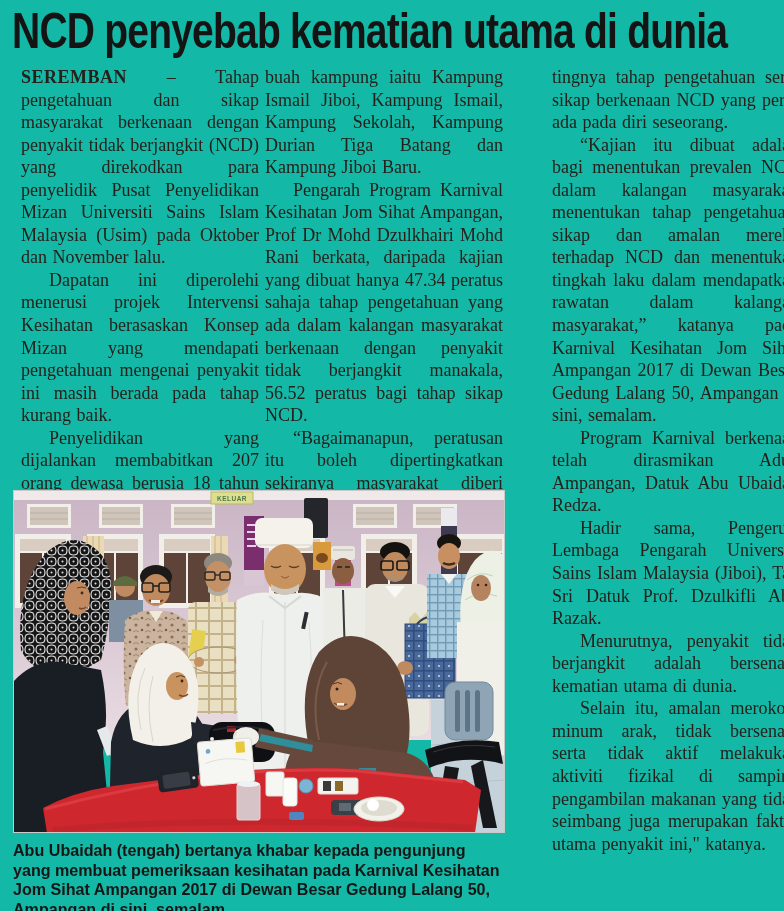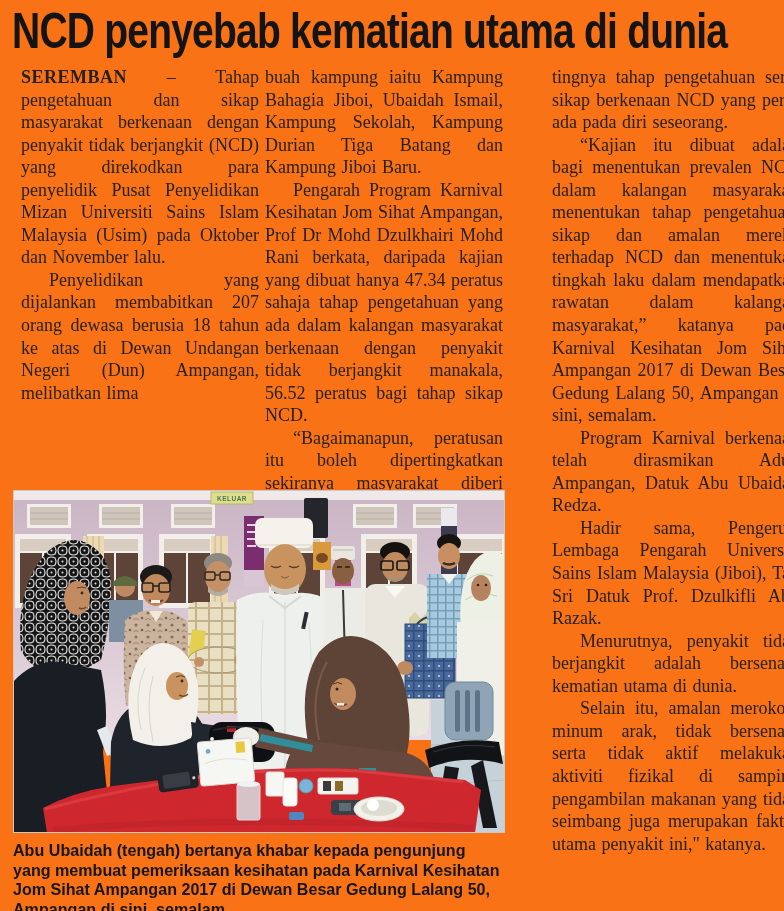--- a/index.html
+++ b/index.html
@@ -1,16 +1,16 @@
 <!DOCTYPE html>
 <html><head>
 <meta charset="utf-8">
 <style>
   html,body{margin:0;padding:0;background:#ffffff;}
-  .page{position:relative;width:784px;height:911px;background:#f97316;overflow:hidden;
+  .page{position:relative;width:784px;height:911px;background:#14b8a6;overflow:hidden;
         font-family:"Liberation Serif",serif;color:#26211b;}
   .headline{position:absolute;left:12px;top:2px;margin:0;white-space:nowrap;
             font-family:"Liberation Sans",sans-serif;font-weight:bold;font-size:50px;
             letter-spacing:-1px;color:#141414;transform:scaleX(0.78);transform-origin:left top;}
   .col{position:absolute;top:66px;text-align:justify;font-size:18px;line-height:22.55px;
        overflow:hidden;word-spacing:1px;}
   .col p{margin:0;}
   .col p.ind{text-indent:28px;}
   #col1{left:13px;width:238px;height:424px;margin-left:8px;}
   #col2{left:265px;width:238px;height:424px;}
@@ -24,25 +24,26 @@
 </style>
 </head>
 <body>
 
 <div class="page">
 
   <h1 class="headline">NCD penyebab kematian utama di dunia</h1>
 
   <div class="col" id="col1">
     <p><strong class="lead">SEREMBAN</strong><span> – Tahap pengetahuan dan sikap masyarakat berkenaan dengan penyakit tidak berjangkit (NCD) yang direkodkan para penyelidik Pusat Penyelidikan Mizan Universiti Sains Islam Malaysia (Usim) pada Oktober dan November lalu.</span></p>
+    <p class="ind">Dapatan ini diperolehi menerusi projek Intervensi Kesihatan berasaskan Konsep Mizan yang mendapati pengetahuan mengenai penyakit ini masih berada pada tahap kurang baik.</p>
     <p class="ind">Penyelidikan yang dijalankan membabitkan 207 orang dewasa berusia 18 tahun ke atas di Dewan Undangan Negeri (Dun) Ampangan, melibatkan lima</p>
   </div>
 
   <div class="col" id="col2">
-    <p>buah kampung iaitu Kampung Bahagia Jiboi, Ubaidah Ismail, Kampung Sekolah, Kampung Durian Tiga Batang dan Kampung Jiboi Baru.</p>
+    <p>buah kampung iaitu Kampung Ismail Jiboi, Kampung Ismail, Kampung Sekolah, Kampung Durian Tiga Batang dan Kampung Jiboi Baru.</p>
     <p class="ind">Pengarah Program Karnival Kesihatan Jom Sihat Ampangan, Prof Dr Mohd Dzulkhairi Mohd Rani berkata, daripada kajian yang dibuat hanya 47.34 peratus sahaja tahap pengetahuan yang ada dalam kalangan masyarakat berkenaan dengan penyakit tidak berjangkit manakala, 56.52 peratus bagi tahap sikap NCD.</p>
     <p class="ind">“Bagaimanapun, peratusan itu boleh dipertingkatkan sekiranya masyarakat diberi pendedahan dan mulai sedar betapa pen-</p>
   </div>
 
   <div class="col" id="col3">
     <p>tingnya tahap pengetahuan serta sikap berkenaan NCD yang perlu ada pada diri seseorang.</p>
     <p class="ind">“Kajian itu dibuat adalah bagi menentukan prevalen NCD dalam kalangan masyarakat, menentukan tahap pengetahuan, sikap dan amalan mereka terhadap NCD dan menentukan tingkah laku dalam mendapatkan rawatan dalam kalangan masyarakat,” katanya pada Karnival Kesihatan Jom Sihat Ampangan 2017 di Dewan Besar Gedung Lalang 50, Ampangan di sini, semalam.</p>
     <p class="ind">Program Karnival berkenaan telah dirasmikan Adun Ampangan, Datuk Abu Ubaidah Redza.</p>
     <p class="ind">Hadir sama, Pengerusi Lembaga Pengarah Universiti Sains Islam Malaysia (Jiboi), Tan Sri Datuk Prof. Dzulkifli Abd Razak.</p>
     <p class="ind">Menurutnya, penyakit tidak berjangkit adalah bersenam kematian utama di dunia.</p>

